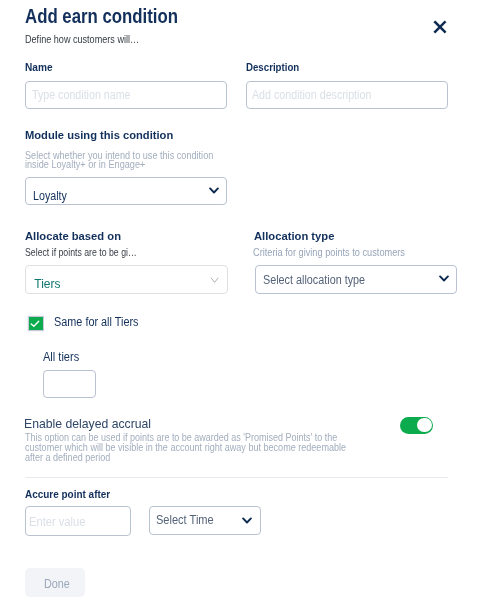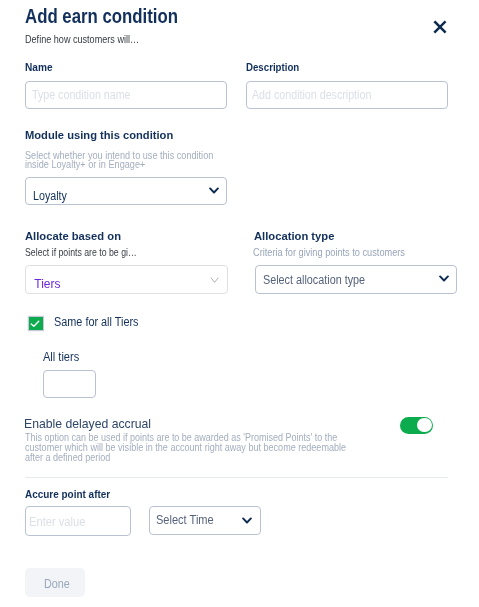--- a/index.html
+++ b/index.html
@@ -67,21 +67,21 @@
   <div class="box" style="left:25.4px; top:176.5px; width:201.3px; height:28.2px;"></div>
   <div class="t" style="left:33.4px; top:189.2px; font-size:12px; color:#12305b; transform:scaleX(0.89);">Loyalty</div>
   <svg style="position:absolute; left:209px; top:187px;" width="10" height="9" viewBox="0 0 10 9">
     <path d="M1.1 1.4 L5 5.5 L8.9 1.4" fill="none" stroke="#0d2a50" stroke-width="1.9" stroke-linecap="round" stroke-linejoin="round"></path>
   </svg>
 
   <div class="t tb" style="left:24.7px; top:230px; font-size:11px; color:#12305b; transform:scaleX(1.02);">Allocate based on</div>
   <div class="t" style="left:25px; top:246px; font-size:10.5px; color:#3a4048; transform:scaleX(0.832);">Select if points are to be gi…</div>
 
   <div class="box soft" style="left:25.3px; top:264.5px; width:202.4px; height:29.2px;"></div>
-  <div class="t" style="left:34.3px; top:277px; font-size:12px; color:#6d28d9; transform:scaleX(1);">Tiers</div>
+  <div class="t" style="left:34.3px; top:277px; font-size:12px; color:#0f766e; transform:scaleX(1);">Tiers</div>
   <svg style="position:absolute; left:209.8px; top:277.2px;" width="9" height="7" viewBox="0 0 9 7">
     <path d="M1.2 1.0 L4.6 5.4 L8.0 1.0" fill="none" stroke="#b0b0b0" stroke-width="1" stroke-linecap="round" stroke-linejoin="round"></path>
   </svg>
 
   <div class="t tb" style="left:253.8px; top:230px; font-size:11px; color:#12305b; transform:scaleX(1.02);">Allocation type</div>
   <div class="t" style="left:253.4px; top:246px; font-size:11px; color:#97a5b9; transform:scaleX(0.837);">Criteria for giving points to customers</div>
 
   <div class="box" style="left:254.5px; top:264.5px; width:202px; height:29px;"></div>
   <div class="t" style="left:262.5px; top:272.5px; font-size:12px; color:#55637a; transform:scaleX(0.9);">Select allocation type</div>
   <svg style="position:absolute; left:439.2px; top:274.7px;" width="10" height="9" viewBox="0 0 10 9">

